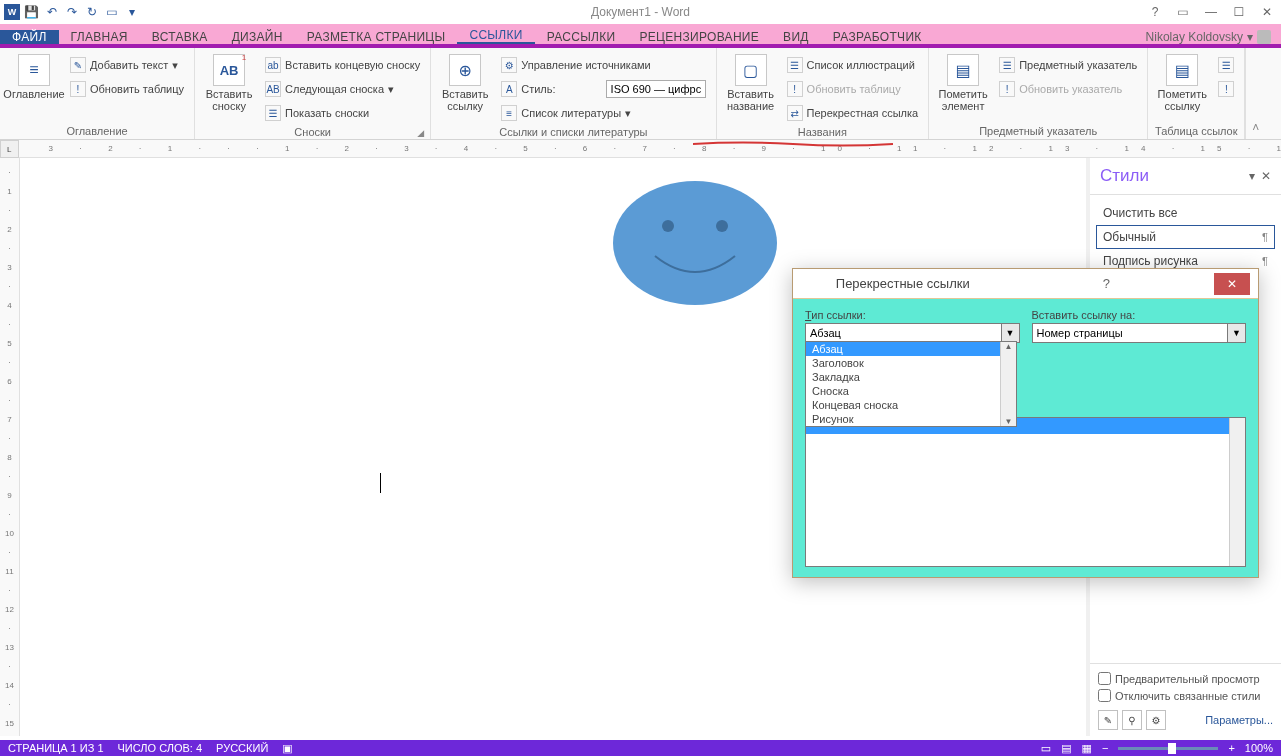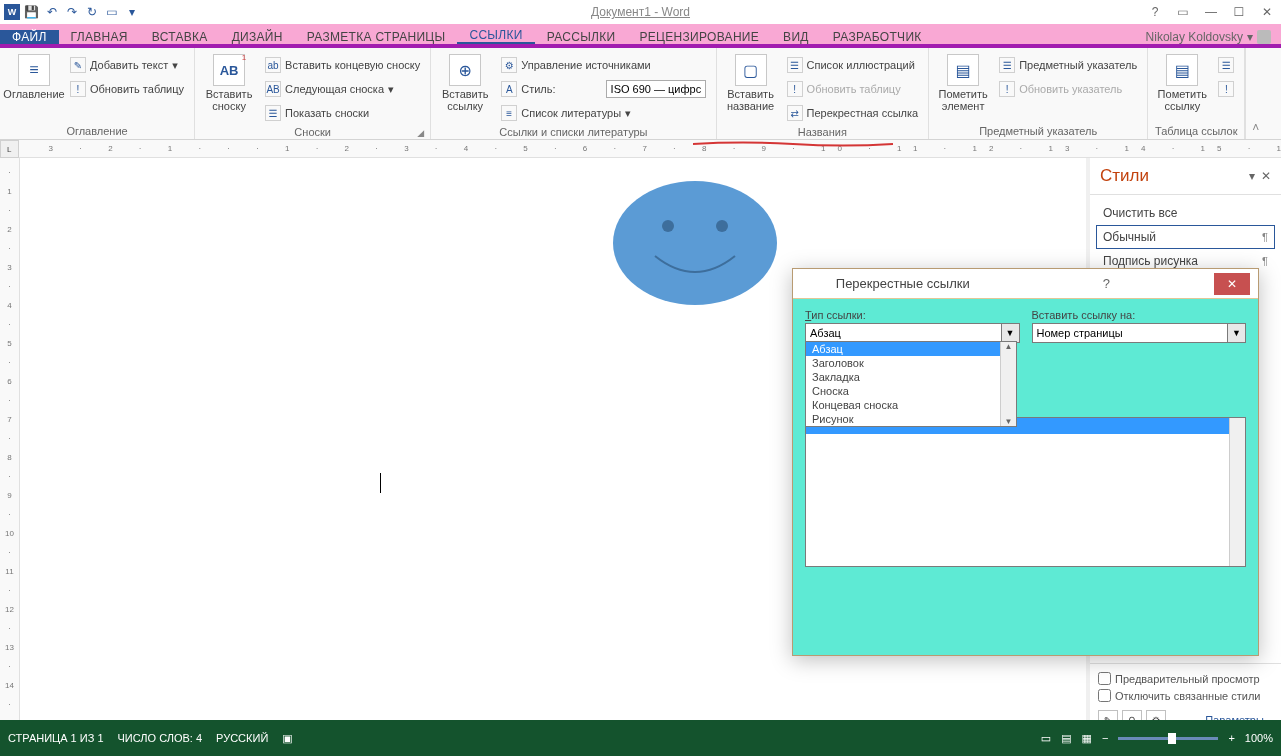--- a/index.html
+++ b/index.html
@@ -2,21 +2,21 @@
 <html><head>
 <meta charset="utf-8">
 <style>
   * { box-sizing: border-box; margin: 0; padding: 0; font-family: 'Segoe UI', Tahoma, sans-serif; }
   body { background: #fff; width: 1281px; height: 756px; overflow: hidden; font-size: 12px; color: #444; position: relative; }
 
   
   .titlebar { height: 24px; background: #fff; display: flex; align-items: center; padding: 0 4px; position: relative; }
   .titlebar .qat { display: flex; gap: 4px; align-items: center; }
   .titlebar .qat span { width: 16px; height: 16px; display: inline-flex; align-items: center; justify-content: center; color: #2a579a; font-size: 12px; }
-  .titlebar .title { position: absolute; left: 50%; transform: translateX(-50%); color: #888; text-decoration: underline; }
+  .titlebar .title { position: absolute; left: 50%; transform: translateX(-50%); color: #888; }
   .titlebar .wincontrols { margin-left: auto; display: flex; gap: 8px; color: #666; }
   .titlebar .wincontrols span { width: 20px; text-align: center; }
 
   
   .tabs { height: 24px; background: #f9a8d4; display: flex; align-items: flex-end; border-bottom: 4px solid #a21caf; }
   .tab { padding: 0 12px; display: flex; align-items: center; font-size: 12px; color: #444; cursor: pointer; text-transform: uppercase; letter-spacing: 0.3px; }
   .tab.file { background: #2a579a; color: #fff; }
   .tab.active { border-bottom: 2px solid #2a579a; color: #2a579a; }
   .tabs .user { margin-left: auto; padding: 0 10px; color: #666; display: flex; align-items: center; gap: 4px; }
   .user .avatar { width: 14px; height: 14px; background: #bbb; border-radius: 2px; }
@@ -50,34 +50,34 @@
   .smiley { position: absolute; left: 350px; top: 20px; width: 170px; height: 130px; }
   .smiley ellipse.face { fill: #5b9bd5; }
   .smiley circle.eye { fill: #3d6e9c; }
   .smiley path.mouth { fill: none; stroke: #3d6e9c; stroke-width: 2; }
   .caption { position: absolute; top: 255px; left: 340px; font-family: 'Times New Roman', serif; font-size: 19px; color: #333; }
   .cursor { position: absolute; top: 315px; left: 120px; width: 1px; height: 20px; background: #000; }
 
   
   .pane { width: 195px; background: #fff; border-left: 4px solid #f0f0f0; display: flex; flex-direction: column; }
   .pane-header { display: flex; align-items: center; padding: 8px 10px; border-bottom: 1px solid #e0e0e0; }
-  .pane-header h3 { color: #c2410c; font-weight: normal; font-size: 17px; flex: 1; }
+  .pane-header h3 { color: #8b5cf6; font-weight: normal; font-size: 17px; flex: 1; }
   .pane-header .btns { display: flex; gap: 6px; color: #666; }
   .style-list { padding: 6px; }
   .style-item { padding: 4px 6px; border: 1px solid transparent; display: flex; align-items: center; cursor: pointer; }
   .style-item.sel { border: 1px solid #2a579a; }
   .style-item .para-mark { margin-left: auto; color: #888; font-size: 11px; }
   .pane-footer { margin-top: auto; padding: 6px 8px; border-top: 1px solid #e0e0e0; }
   .pane-footer label { display: flex; align-items: center; gap: 4px; font-size: 11px; color: #555; padding: 2px 0; }
   .pane-footer .icons { display: flex; gap: 4px; padding-top: 6px; align-items: center; }
   .pane-footer .icons span { width: 20px; height: 20px; border: 1px solid #c0c0c0; display: inline-flex; align-items: center; justify-content: center; font-size: 10px; }
   .pane-footer .icons a { margin-left: auto; color: #2a579a; font-size: 11px; }
 
   
-  .dialog { position: absolute; left: 792px; top: 268px; width: 467px; height: 388px; background: #fff; border: 1px solid #b89b72; box-shadow: 0 4px 20px rgba(0,0,0,0.25); }
+  .dialog { position: absolute; left: 792px; top: 268px; width: 467px; height: 310px; background: #fff; border: 1px solid #b89b72; box-shadow: 0 4px 20px rgba(0,0,0,0.25); }
   .dlg-title { height: 30px; background: #fff; display: flex; align-items: center; padding: 0 8px; border-bottom: 1px solid #e0c896; }
   .dlg-title span { flex: 1; text-align: center; font-size: 13px; color: #444; }
   .dlg-title .help { color: #666; margin-right: 6px; font-size: 13px; }
   .dlg-title .close { width: 36px; height: 22px; background: #c75050; color: #fff; display: flex; align-items: center; justify-content: center; cursor: pointer; }
   .dlg-body { padding: 10px 12px; background: #5eead4; height: calc(100% - 30px); display: flex; flex-direction: column; }
   .dlg-row1 { display: flex; gap: 12px; }
   .dlg-col { flex: 1; }
   .dlg-col label { font-size: 11px; display: block; margin-bottom: 2px; text-decoration: underline; text-decoration-color: transparent; }
   .dlg-col label u { text-decoration: underline; }
   .combo { display: flex; }
@@ -91,21 +91,21 @@
   .dropdown-list .scroll::before { content: "▲"; position: absolute; top: 0; left: 0; right: 0; text-align: center; font-size: 8px; color: #666; }
   .dropdown-list .scroll::after { content: "▼"; position: absolute; bottom: 0; left: 0; right: 0; text-align: center; font-size: 8px; color: #666; }
   .listbox { margin-top: 74px; height: 150px; border: 1px solid #7a7a7a; background: #fff; position: relative; }
   .listbox .row { height: 16px; }
   .listbox .row.sel { background: #3399ff; }
   .listbox .scroll { position: absolute; right: 0; top: 0; bottom: 0; width: 16px; background: #f0f0f0; border-left: 1px solid #cdcdcd; }
   .dlg-buttons { margin-top: auto; display: flex; justify-content: flex-end; gap: 8px; padding-top: 8px; }
   .dlg-buttons button { width: 74px; height: 23px; border: 1px solid #adadad; background: #e1e1e1; font-size: 11px; cursor: pointer; }
 
   
-  .statusbar { position: absolute; bottom: 0; left: 0; right: 0; height: 36px; background: #14532d; color: #fff; display: flex; align-items: center; font-size: 11px; padding: 0 8px; gap: 14px; }
+  .statusbar { position: absolute; bottom: 0; left: 0; right: 0; height: 16px; background: #6d28d9; color: #fff; display: flex; align-items: center; font-size: 11px; padding: 0 8px; gap: 14px; }
   .statusbar .right { margin-left: auto; display: flex; align-items: center; gap: 10px; }
   .zoom-slider { width: 100px; height: 3px; background: #6a8bb8; position: relative; }
   .zoom-slider::after { content: ""; position: absolute; left: 50%; top: -4px; width: 8px; height: 11px; background: #fff; }
 
   .red-underline { position: absolute; left: 693px; top: 136px; width: 200px; height: 6px; }
   .red-underline svg path { stroke: #d43535; stroke-width: 2; fill: none; }
 </style>
 </head>
 <body>
 

